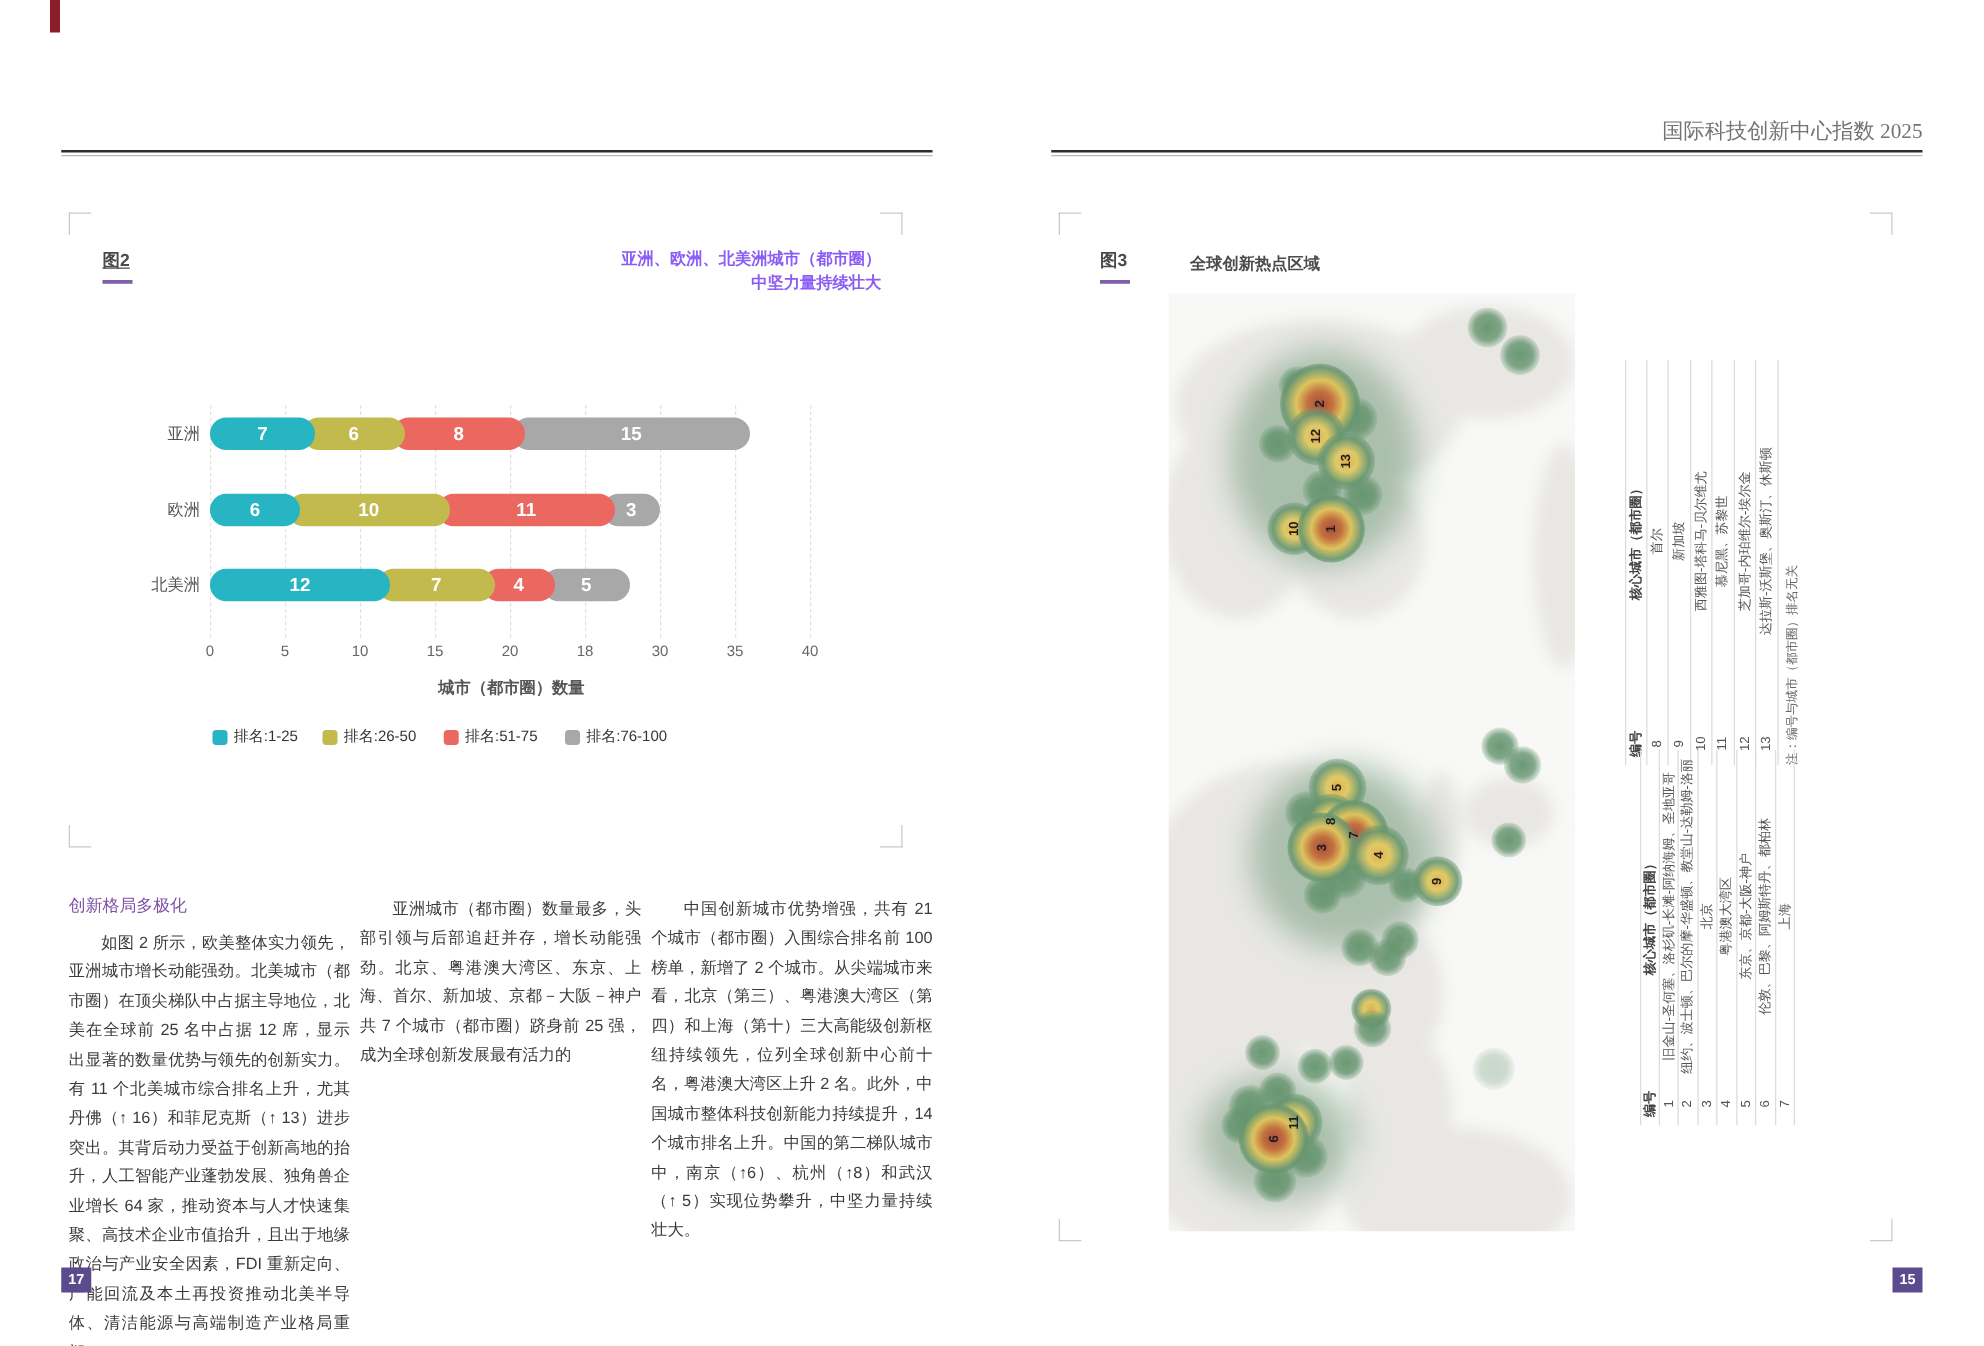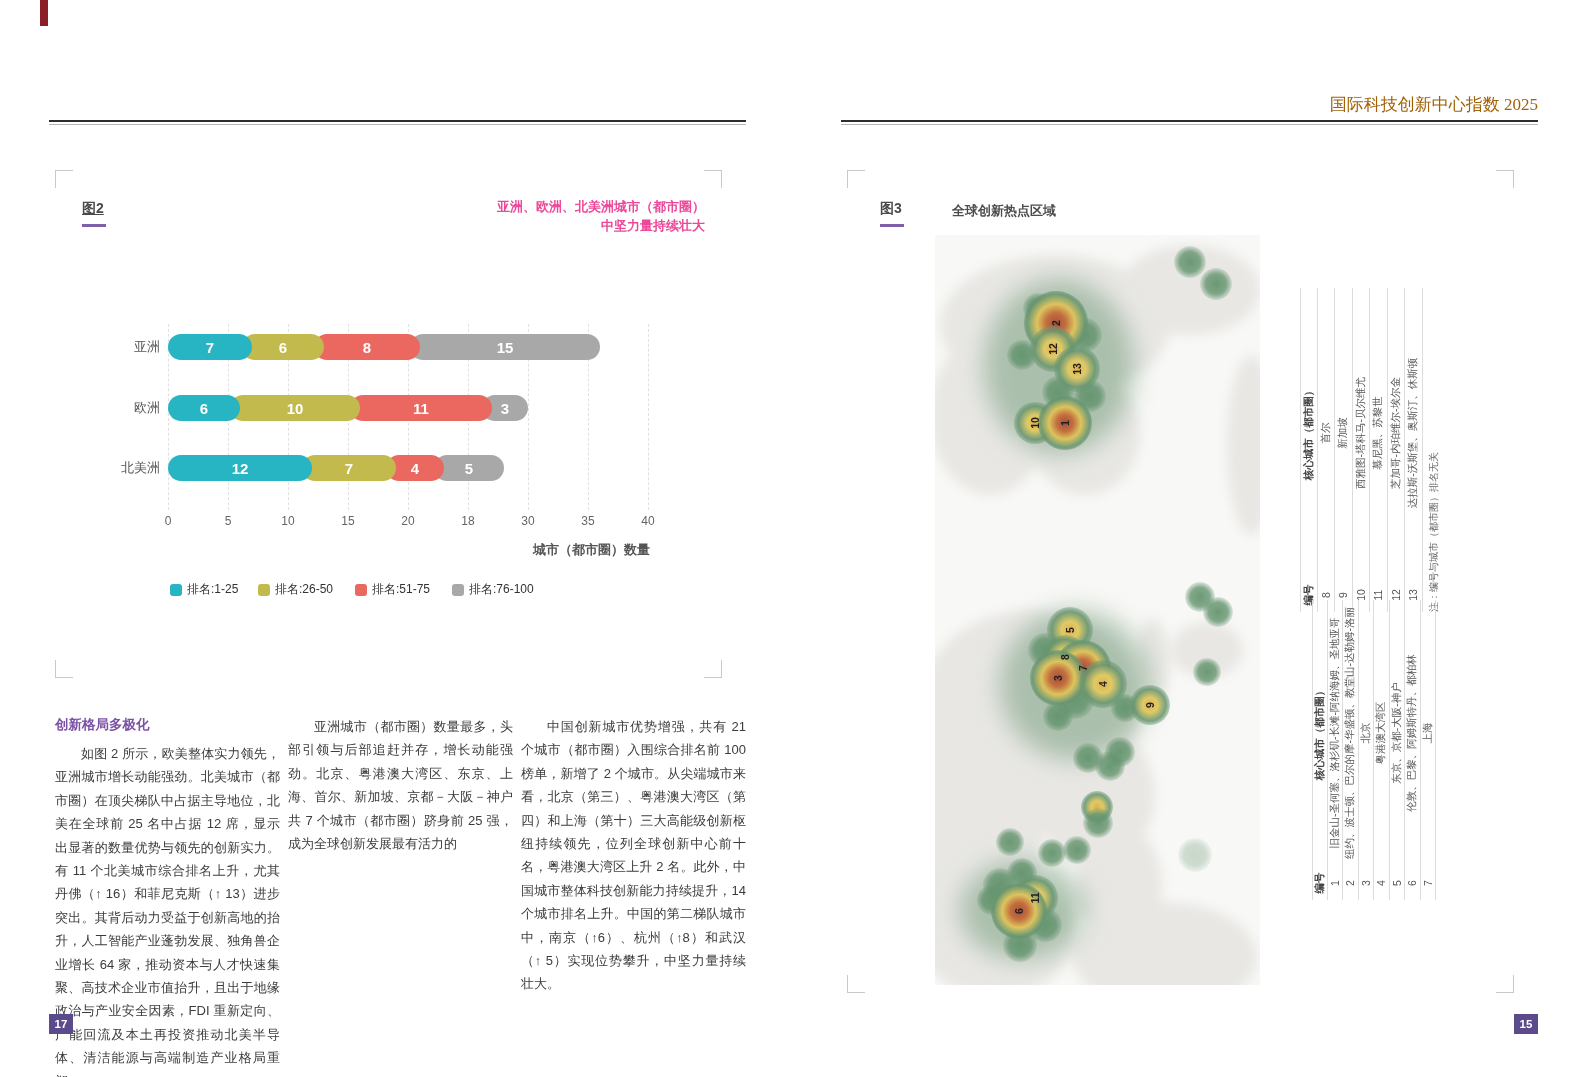--- a/index.html
+++ b/index.html
@@ -8,51 +8,51 @@
   }
   *{margin:0;padding:0;box-sizing:border-box;}
   body{background:#fff;font-family:"Liberation Sans",sans-serif;}
   #canvas{position:relative;width:1587px;height:1077px;background:#fff;overflow:hidden;}
 
   .serif{font-family:"Liberation Serif",serif;}
   .abs{position:absolute;}
 
   
   .section-title{left:55px;top:84px;font-size:27px;font-weight:bold;color:#1a1a1a;letter-spacing:1px;}
-  .edition{top:93px;right:49px;font-size:17px;color:#a16207;}
+  .edition{top:93px;right:49px;font-size:17px;color:#737373;}
   .rule{height:5px;border-top:2.5px solid #2e2e2e;border-bottom:1px solid #b8b8b8;}
   .bleed{left:40px;top:0;width:8px;height:26px;background:var(--bleed);}
 
   
   .fig-label{font-size:14px;font-weight:bold;color:#4a4a4a;}
   .fig-underline{width:24px;height:3px;background:var(--accent);}
-  .fig2-title{right:932px;top:197px;width:320px;text-align:right;font-size:13px;font-weight:bold;color:#ec4899;line-height:19px;}
+  .fig2-title{right:932px;top:197px;width:320px;text-align:right;font-size:13px;font-weight:bold;color:#8b5cf6;line-height:19px;}
   .fig3-title{left:952px;top:202px;font-size:13px;font-weight:bold;color:#4c4c4c;}
 
   
   .cm{width:18px;height:18px;}
   .cm.tl{border-left:1px solid var(--grayline);border-top:1px solid var(--grayline);}
   .cm.tr{border-right:1px solid var(--grayline);border-top:1px solid var(--grayline);}
   .cm.bl{border-left:1px solid var(--grayline);border-bottom:1px solid var(--grayline);}
   .cm.br{border-right:1px solid var(--grayline);border-bottom:1px solid var(--grayline);}
 
   
   #plot{left:168px;top:322px;width:482px;height:188px;}
   .grid{position:absolute;top:2px;height:186px;width:0;border-left:1px dashed #e1e1e1;}
   .cat-label{width:100px;text-align:right;font-size:13px;color:#555;}
   .pill{position:absolute;height:26px;border-radius:13px;display:flex;align-items:center;justify-content:center;
         color:#fff;font-weight:bold;font-size:15px;}
   .tick{position:absolute;width:36px;text-align:center;font-size:12px;color:#666;}
-  .xaxis-label{left:168px;top:541px;width:482px;text-align:right;font-size:13px;font-weight:bold;color:#555;}
+  .xaxis-label{left:168px;top:541px;width:482px;text-align:center;font-size:13px;font-weight:bold;color:#555;}
   .legend-item{position:absolute;top:581px;display:flex;align-items:center;font-size:12px;color:#333;}
   .legend-swatch{width:12px;height:12px;border-radius:3px;margin-right:5px;}
 
   
   .col{top:715px;width:225px;font-size:13px;line-height:23.4px;color:var(--body);text-align:justify;}
-  .col .hd{color:#7d52a6;font-weight:bold;font-size:13.5px;margin-bottom:7px;line-height:20px;}
+  .col .hd{color:#7d52a6;font-weight:normal;font-size:13.5px;margin-bottom:7px;line-height:20px;}
   .col p.ind{text-indent:2em;}
 
   
   #map{left:935px;top:235px;width:325px;height:750px;background:#f8f8f6;}
   #map svg{position:absolute;left:0;top:0;}
   .halo{position:absolute;border-radius:50%;background:rgba(110,152,118,.5);filter:blur(12px);}
   .blob{position:absolute;border-radius:50%;transform:translate(-50%,-50%);}
   .blob.green{background:radial-gradient(circle,rgba(100,148,110,.95) 0%,rgba(100,148,110,.8) 45%,rgba(100,148,110,0) 78%);}
   .blob.warm{background:radial-gradient(circle,#dfb14e 0%,#e0ca66 26%,rgba(104,150,112,.88) 56%,rgba(104,150,112,0) 82%);}
   .blob.hot{background:radial-gradient(circle,#a84e3e 0%,#c3703f 22%,#ddc45e 42%,rgba(104,150,112,.88) 64%,rgba(104,150,112,0) 84%);}

